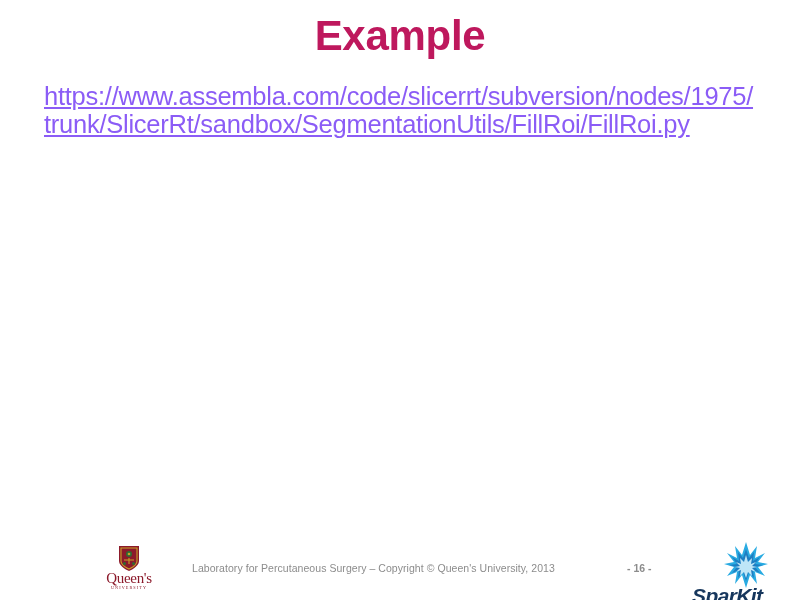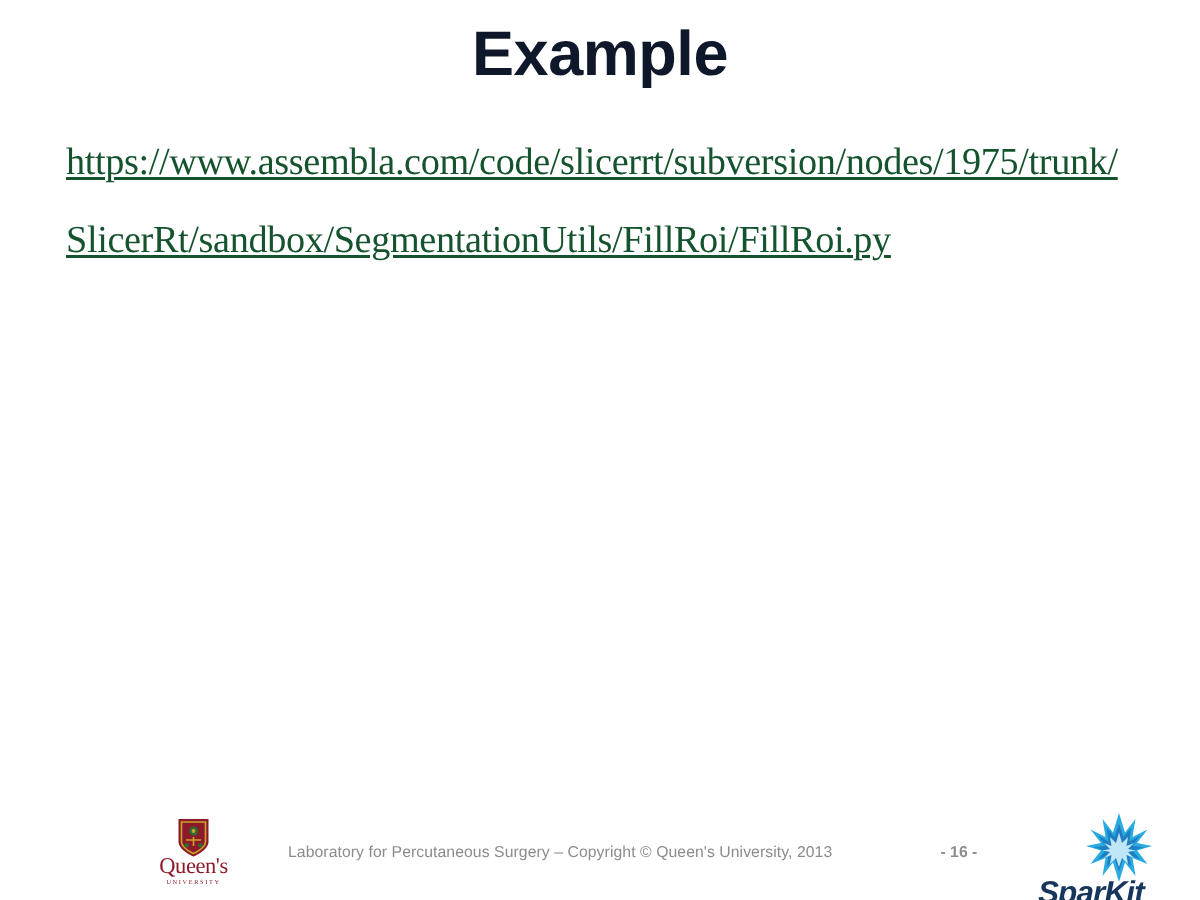--- a/index.html
+++ b/index.html
@@ -20,44 +20,44 @@
 
   
   #slide-title {
     position: absolute;
     left: 0;
     top: 12px;
     width: 800px;
     text-align: center;
     font-size: 42px;
     font-weight: bold;
-    color: #0f172a;
+    color: #be185d;
     letter-spacing: -0.3px;
     line-height: 1.12;
     font-family: "Liberation Sans", sans-serif;
   }
 
   
   #body-area {
     position: absolute;
     left: 44px;
     top: 82px;
     width: 712px;
   }
   #url-link {
     display: inline;
     font-size: 25.5px;
-    line-height: 52px;
-    color: #14532d;
+    line-height: 28px;
+    color: #8b5cf6;
     text-decoration: underline;
     text-decoration-thickness: 2px;
     text-underline-offset: 2px;
     word-break: break-all;
     cursor: pointer;
-    font-family: Liberation Serif, serif;
+    font-family: Liberation Sans, sans-serif;
     letter-spacing: -0.25px;
   }
 
   
   #footer-text {
     position: absolute;
     left: 192px;
     top: 562px;
     font-size: 10.5px;
     color: #8C8C8C;

